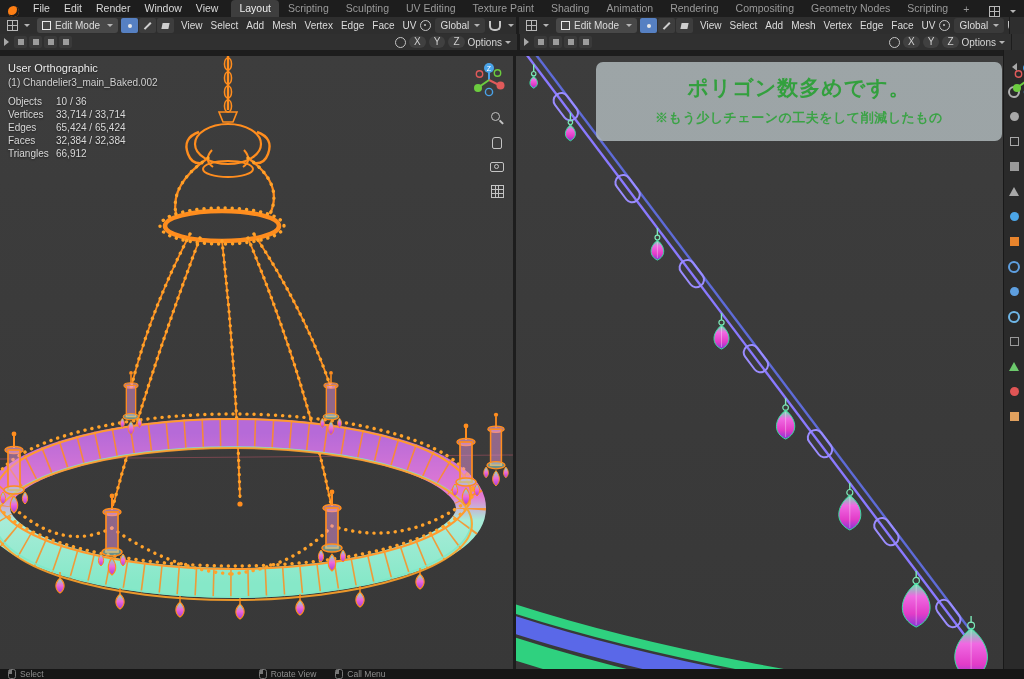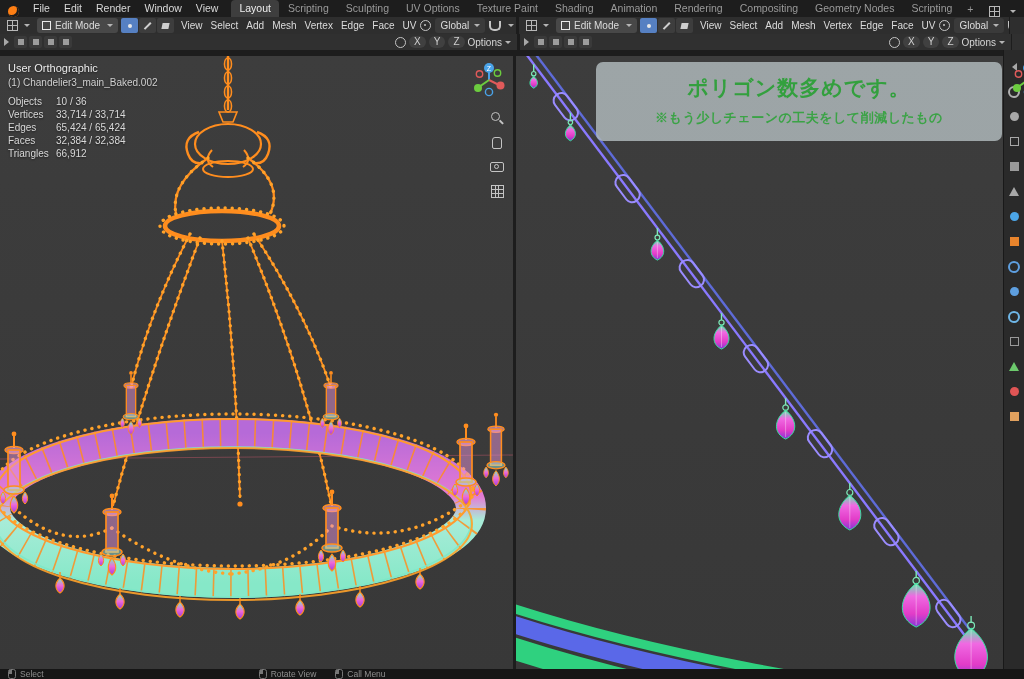--- a/index.html
+++ b/index.html
@@ -139,21 +139,21 @@
   <div class="blender-logo"></div>
   <div class="menu">File</div>
   <div class="menu">Edit</div>
   <div class="menu">Render</div>
   <div class="menu">Window</div>
   <div class="menu">View</div>
   <div class="workspaces">
     <div class="ws active">Layout</div>
     <div class="ws">Scripting</div>
     <div class="ws">Sculpting</div>
-    <div class="ws">UV Options</div>
+    <div class="ws">UV Editing</div>
     <div class="ws">Texture Paint</div>
     <div class="ws">Shading</div>
     <div class="ws">Animation</div>
     <div class="ws">Rendering</div>
     <div class="ws">Compositing</div>
     <div class="ws">Geometry Nodes</div>
     <div class="ws">Scripting</div>
     <div class="ws ws-add">+</div>
   </div>
   <div class="topbar-right">

